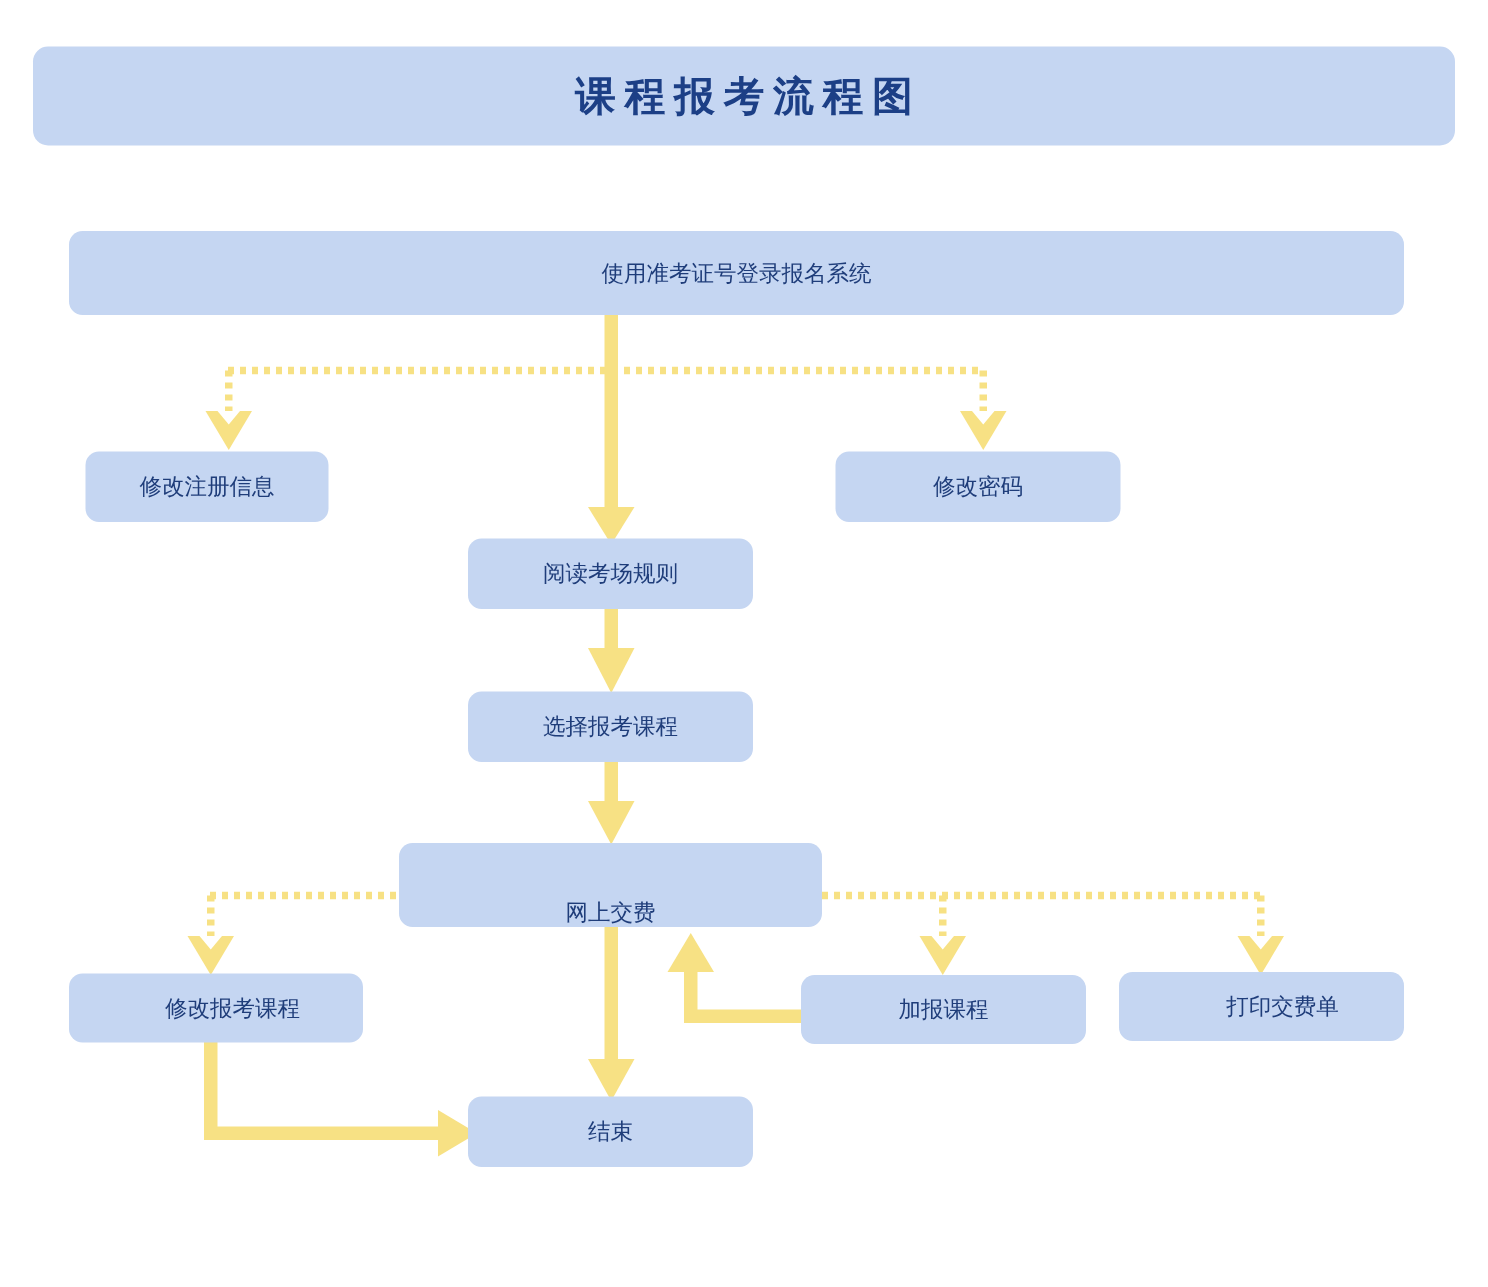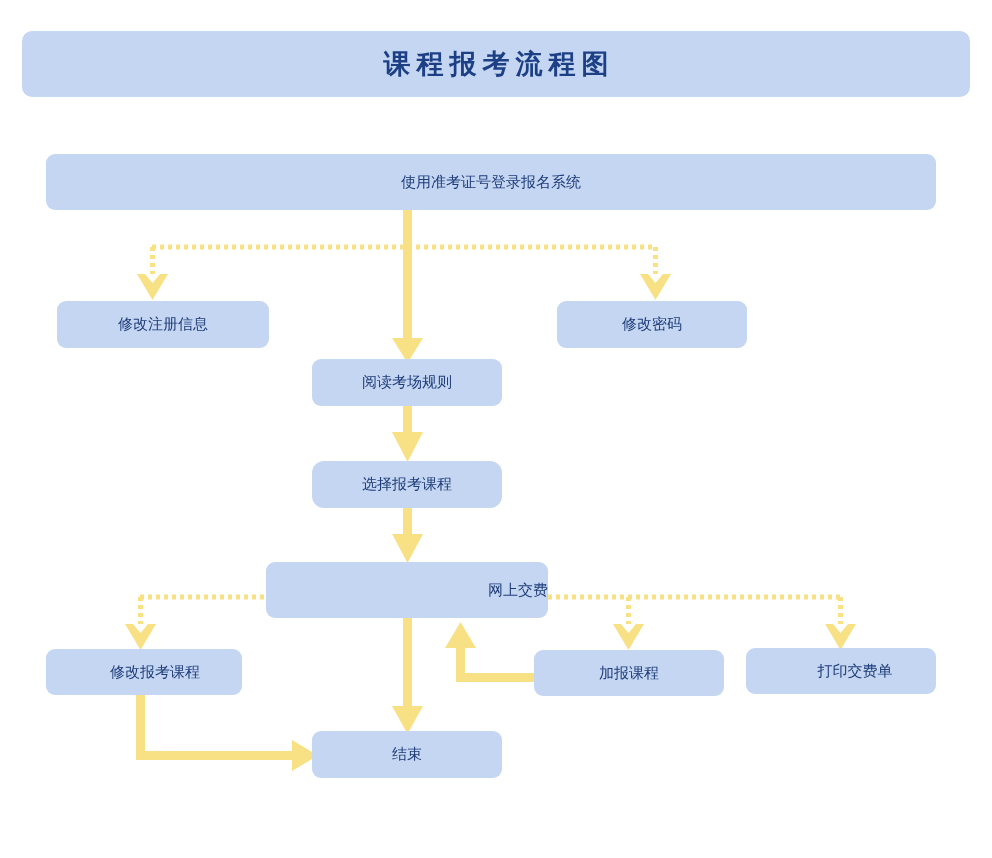--- a/index.html
+++ b/index.html
@@ -23,21 +23,20 @@
     top: 0; left: 0;
     width: 992px;
     height: 858px;
   }
   .node {
     position: absolute;
     box-sizing: border-box;
     background: #c5d6f2;
     border-radius: 9px;
     display: flex;
-    flex-direction: column;
     align-items: center;
     justify-content: center;
     color: #1f3d7a;
     text-align: center;
     line-height: 1.35;
   }
   .node .line1 {
     font-size: 15px;
     color: #1f3d7a;
     white-space: nowrap;
@@ -143,33 +142,33 @@
   </svg>
 
   <div id="title-banner">
     <span id="title-text">课程报考流程图</span>
   </div>
 
   <div class="node" style="left:46px; top:154px; width:890px; height:56px;">
     <span class="line1">使用准考证号登录报名系统</span>
   </div>
 
-  <div class="node" style="left:57px; top:301px; width:212px; height:47px;">
+  <div class="node" style="left:57px; top:301px; width:162px; height:47px;">
     <span class="line1">修改注册信息</span>
   </div>
 
   <div class="node" style="left:557px; top:301px; width:190px; height:47px;">
     <span class="line1">修改密码</span>
   </div>
 
   <div class="node" style="left:312px; top:359px; width:190px; height:47px;text-align:center;">
     <span class="line1">阅读考场规则</span>
   </div>
 
-  <div class="node" style="left:312px; top:461px; width:190px; height:47px;border-radius:12px;">
+  <div class="node" style="left:312px; top:461px; width:190px; height:47px;">
     <span class="line1">选择报考课程</span>
   </div>
 
   <div class="node" style="left:266px; top:562px; width:282px; height:56px;align-items:flex-end;">
     <span class="line1">网上交费</span>
   </div>
 
   <div class="node" style="left:46px; top:649px; width:196px; height:46px;padding-left:22px;">
     <span class="line1">修改报考课程</span>
   </div>

